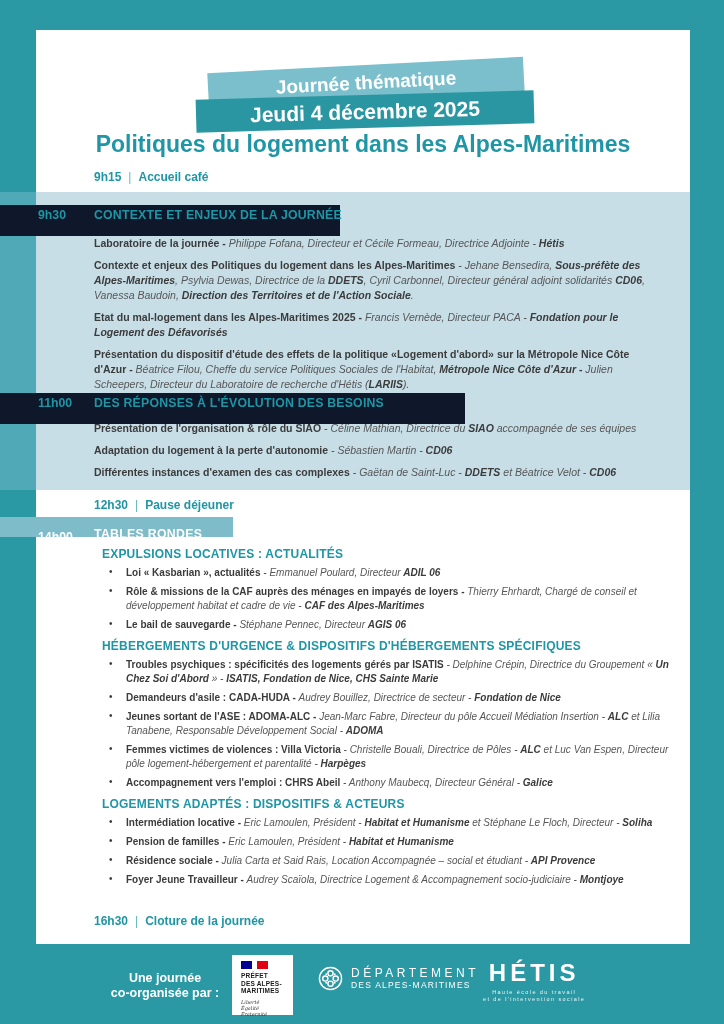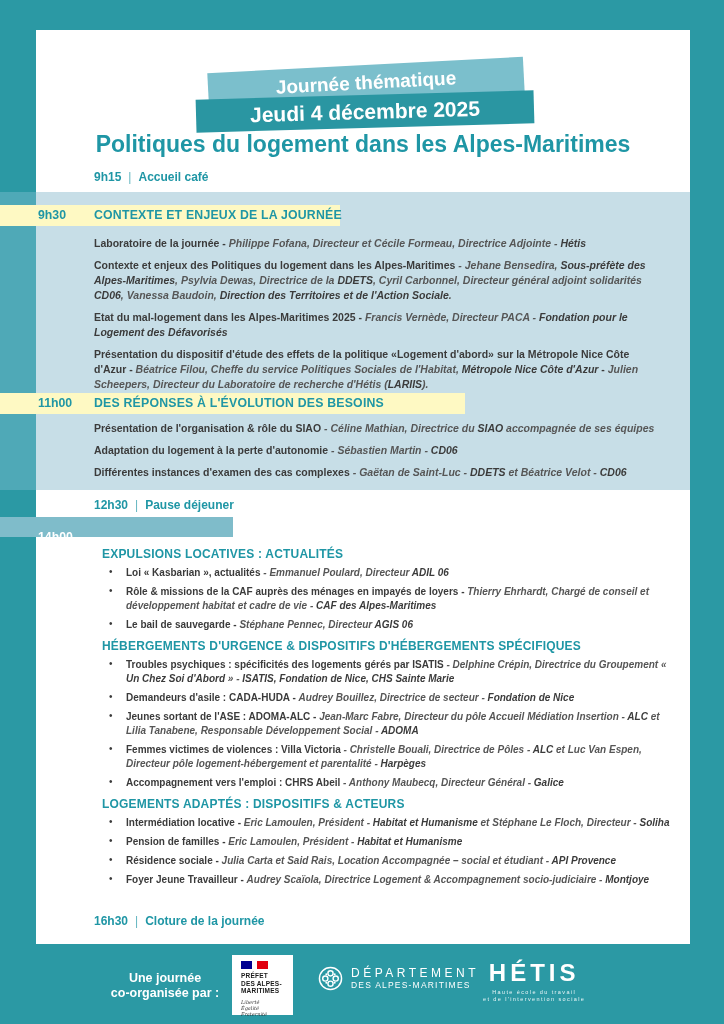--- a/index.html
+++ b/index.html
@@ -25,40 +25,40 @@
   .banner-2{left:196px;top:95px;width:338px;height:33px;background:#2A96A2;
     transform:rotate(-1.6deg);font-size:21px;}
   .subtitle{position:absolute;left:36px;top:131px;width:654px;text-align:center;
     font-size:23px;font-weight:700;color:#1F96A5;}
 
   
   .time-row{position:absolute;left:94px;color:#1F96A5;font-weight:700;font-size:12px;white-space:nowrap;}
   .time-row .sep{font-weight:400;opacity:.7;margin:0 7px;}
 
   
-  .chip{position:absolute;left:0;height:21px;background:#fef9c3;}
+  .chip{position:absolute;left:0;height:31px;background:#0f172a;}
   .chip .chip-time{position:absolute;left:38px;top:3px;font-size:12.3px;font-weight:700;color:#1F96A5;}
   .chip .chip-heading{position:absolute;left:94px;top:3px;font-size:12.3px;font-weight:700;
     color:#1F96A5;letter-spacing:.2px;white-space:nowrap;}
   .chip-1{top:205px;width:340px;}
   .chip-2{top:393px;width:465px;}
 
   
   .paras{position:absolute;left:94px;width:570px;}
   .paras p{margin:0 0 7px;font-size:10.5px;line-height:15px;color:#555;}
   .paras-1{top:236px;}
   .paras-2{top:421px;}
   .seg-b{font-weight:700;font-style:normal;color:#3b3b3b;}
-  .seg-i{font-style:italic;font-weight:700;color:#565656;}
+  .seg-i{font-style:italic;font-weight:400;color:#565656;}
   .seg-bi{font-weight:700;font-style:italic;color:#3b3b3b;}
 
   
   .tables-band{position:absolute;left:0;top:517px;width:233px;height:20px;background:#7FBCCA;}
   .tables-band .chip-time{position:absolute;left:38px;top:13px;font-size:12.3px;font-weight:700;color:#fff;}
-  .tables-band .chip-heading{position:absolute;left:94px;top:19px;font-size:12.3px;font-weight:700;
+  .tables-band .chip-heading{position:absolute;left:94px;top:10px;font-size:12.3px;font-weight:700;
     color:#fff;letter-spacing:.3px;white-space:nowrap;}
 
   
   .topics{position:absolute;left:94px;top:547px;width:574px;margin-left:8px;}
   .topic{margin-bottom:7px;}
   .topic h3{margin:0 0 5px;font-size:12px;font-weight:700;color:#1F96A5;letter-spacing:.2px;}
   .topic ul{list-style:none;margin:0;padding:0;}
   .topic li{position:relative;padding-left:24px;margin-bottom:5px;font-size:10px;line-height:14px;color:#555;}
   .topic li::before{content:"\2022";position:absolute;left:7px;top:-1px;color:#3b3b3b;font-size:10px;}
 

